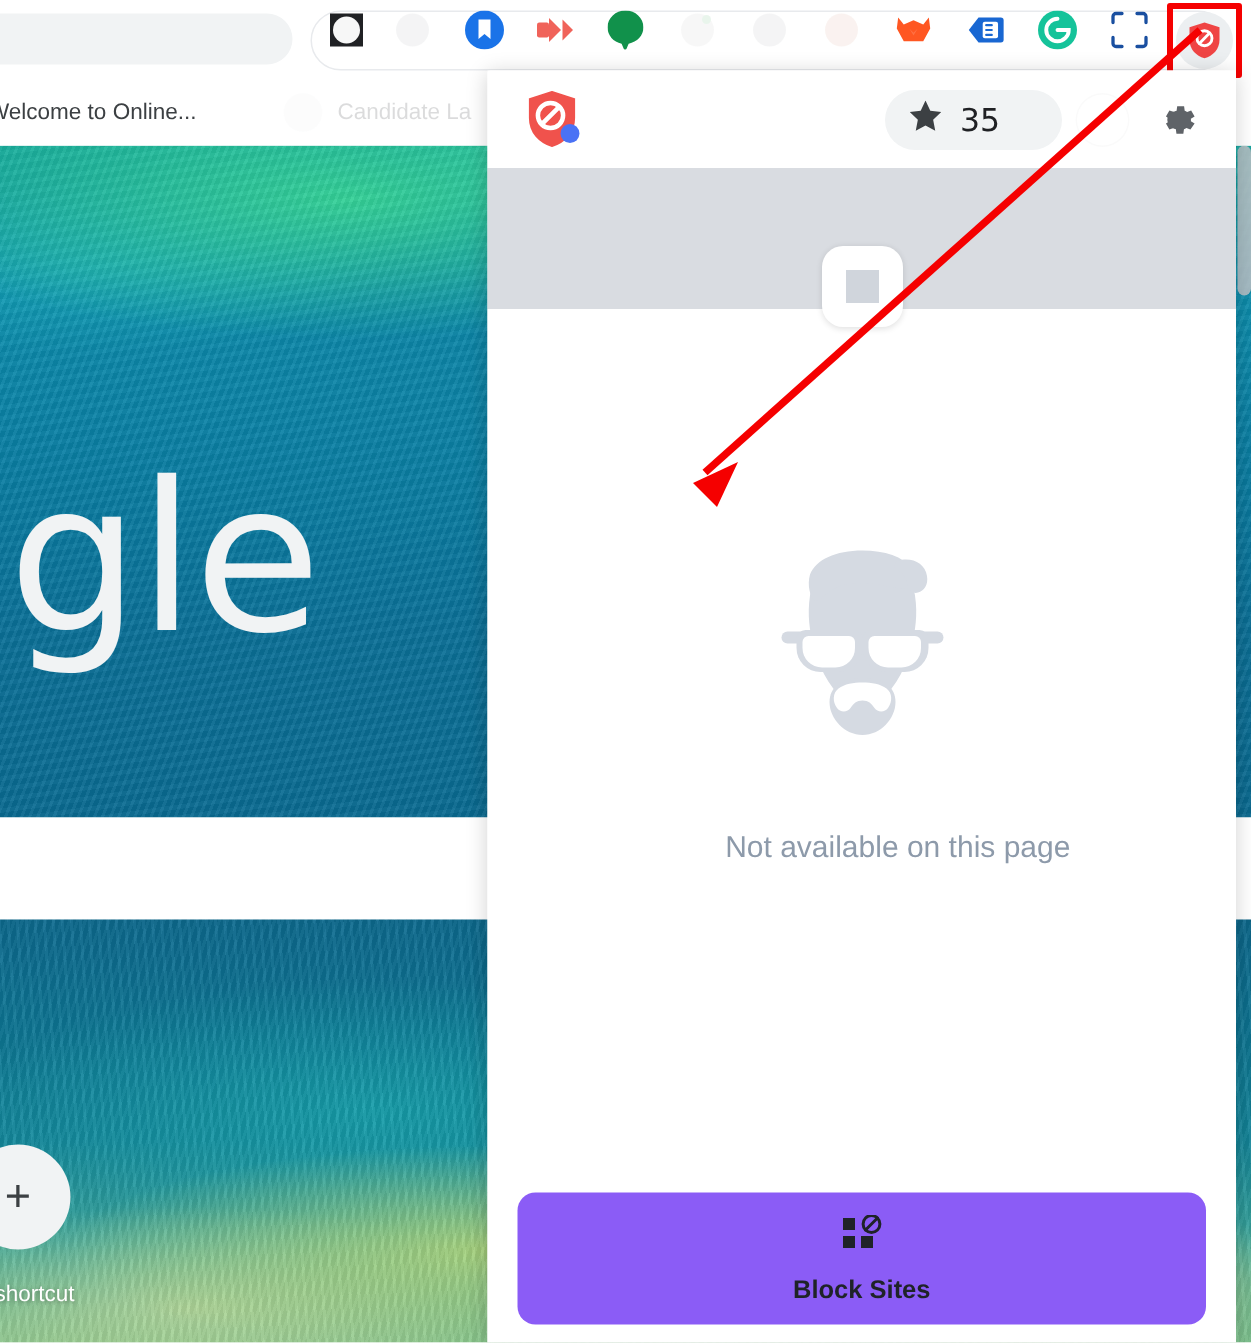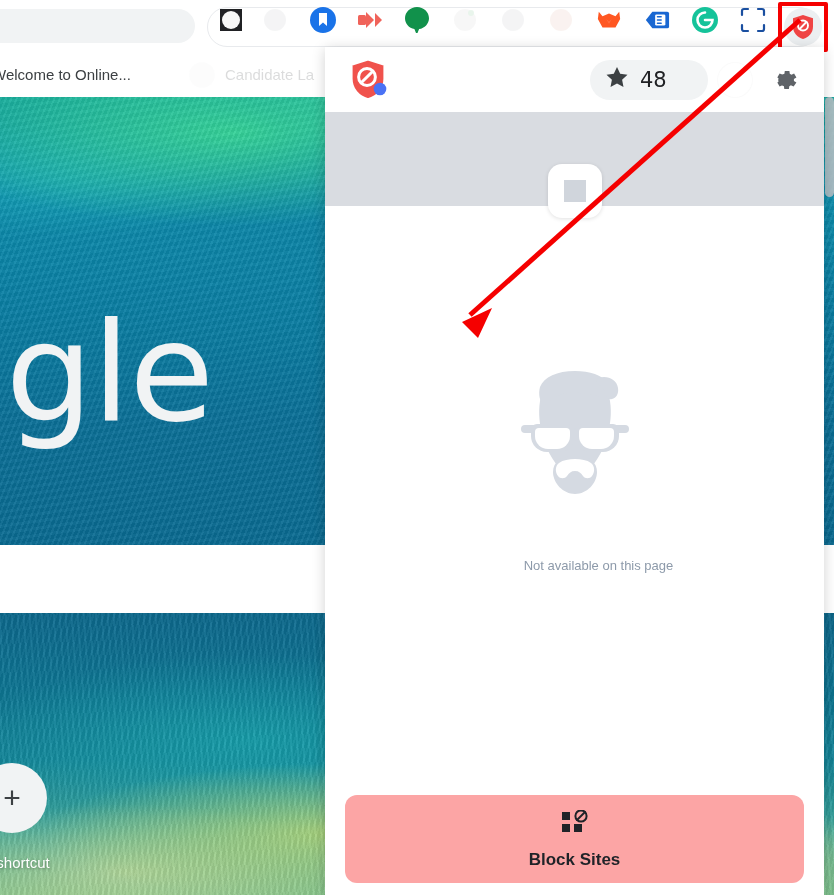--- a/index.html
+++ b/index.html
@@ -158,32 +158,32 @@
     display: flex; align-items: center; justify-content: center; z-index: 2;
   }
   .favicon-inner { width: 22px; height: 22px; background: #d0d5dc; }
 
   .popup-body {
     flex: 1 1 auto; display: flex; flex-direction: column;
     align-items: center; justify-content: center;
     background: #ffffff; padding-bottom: 60px;
   }
   .empty-illus { width: 132px; height: 148px; margin-bottom: 42px; }
-  .empty-text { font-size: 13px; color: #8d9aaa; margin-left: 48px; }
+  .empty-text { font-size: 20px; color: #8d9aaa; margin-left: 48px; }
 
   .popup-footer {
     flex: 0 0 100px; display: flex; align-items: center;
     padding: 0 20px 12px 20px; background: #ffffff; gap: 8px;
   }
   .nav-item {
     flex: 1 1 0; height: 88px; border-radius: 12px;
     display: flex; flex-direction: column; align-items: center; justify-content: center;
     gap: 12px; cursor: pointer;
   }
-  .nav-item.selected { background: #fca5a5; }
+  .nav-item.selected { background: #8b5cf6; }
   .nav-label { font-size: 17px; font-weight: bold; color: #1f2328; }
   .nav-icon { height: 30px; display: flex; align-items: center; justify-content: center; }
 
   
   .arrow-svg { position: absolute; left: 0; top: 0; width: 834px; height: 895px; z-index: 45; pointer-events: none; }
 </style>
 </head>
 <body>
 
 <div id="screen">
@@ -321,21 +321,21 @@
         </svg>
       </div>
 
       <div class="header-right">
         <div class="score-pill">
           <span>
             <svg width="22" height="21" viewBox="0 0 22 21">
                 <path d="M11 0l3.2 6.8 7.3.9-5.4 5.1 1.4 7.3L11 16.6 4.5 20.1l1.4-7.3L.5 7.7l7.3-.9z" fill="#3c4043"></path>
               </svg>
           </span>
-          <span class="score-value">48</span>
+          <span class="score-value">35</span>
         </div>
         <div class="avatar-ghost"></div>
         <div class="gear-btn">
           <svg width="32" height="32" viewBox="0 0 32 32">
             <path d="M16 10.2a5.8 5.8 0 100 11.6 5.8 5.8 0 000-11.6zm0 8.6a2.8 2.8 0 110-5.6 2.8 2.8 0 010 5.6z" fill="#5f6368"></path>
             <path d="M28.4 18.4l-2.5-1.5c.1-.6.1-1.2 0-1.8l2.5-1.5-2.3-4-2.7 1.1a9.6 9.6 0 00-1.6-.9l-.4-2.9h-4.6l-.4 2.9c-.6.2-1.1.5-1.6.9L11.6 9.6l-2.3 4 2.5 1.5c-.1.6-.1 1.2 0 1.8l-2.5 1.5 2.3 4 2.7-1.1c.5.4 1 .7 1.6.9l.4 2.9h4.6l.4-2.9c.6-.2 1.1-.5 1.6-.9l2.7 1.1z" fill="#5f6368"></path>
           </svg>
         </div>
       </div>
     </div>

